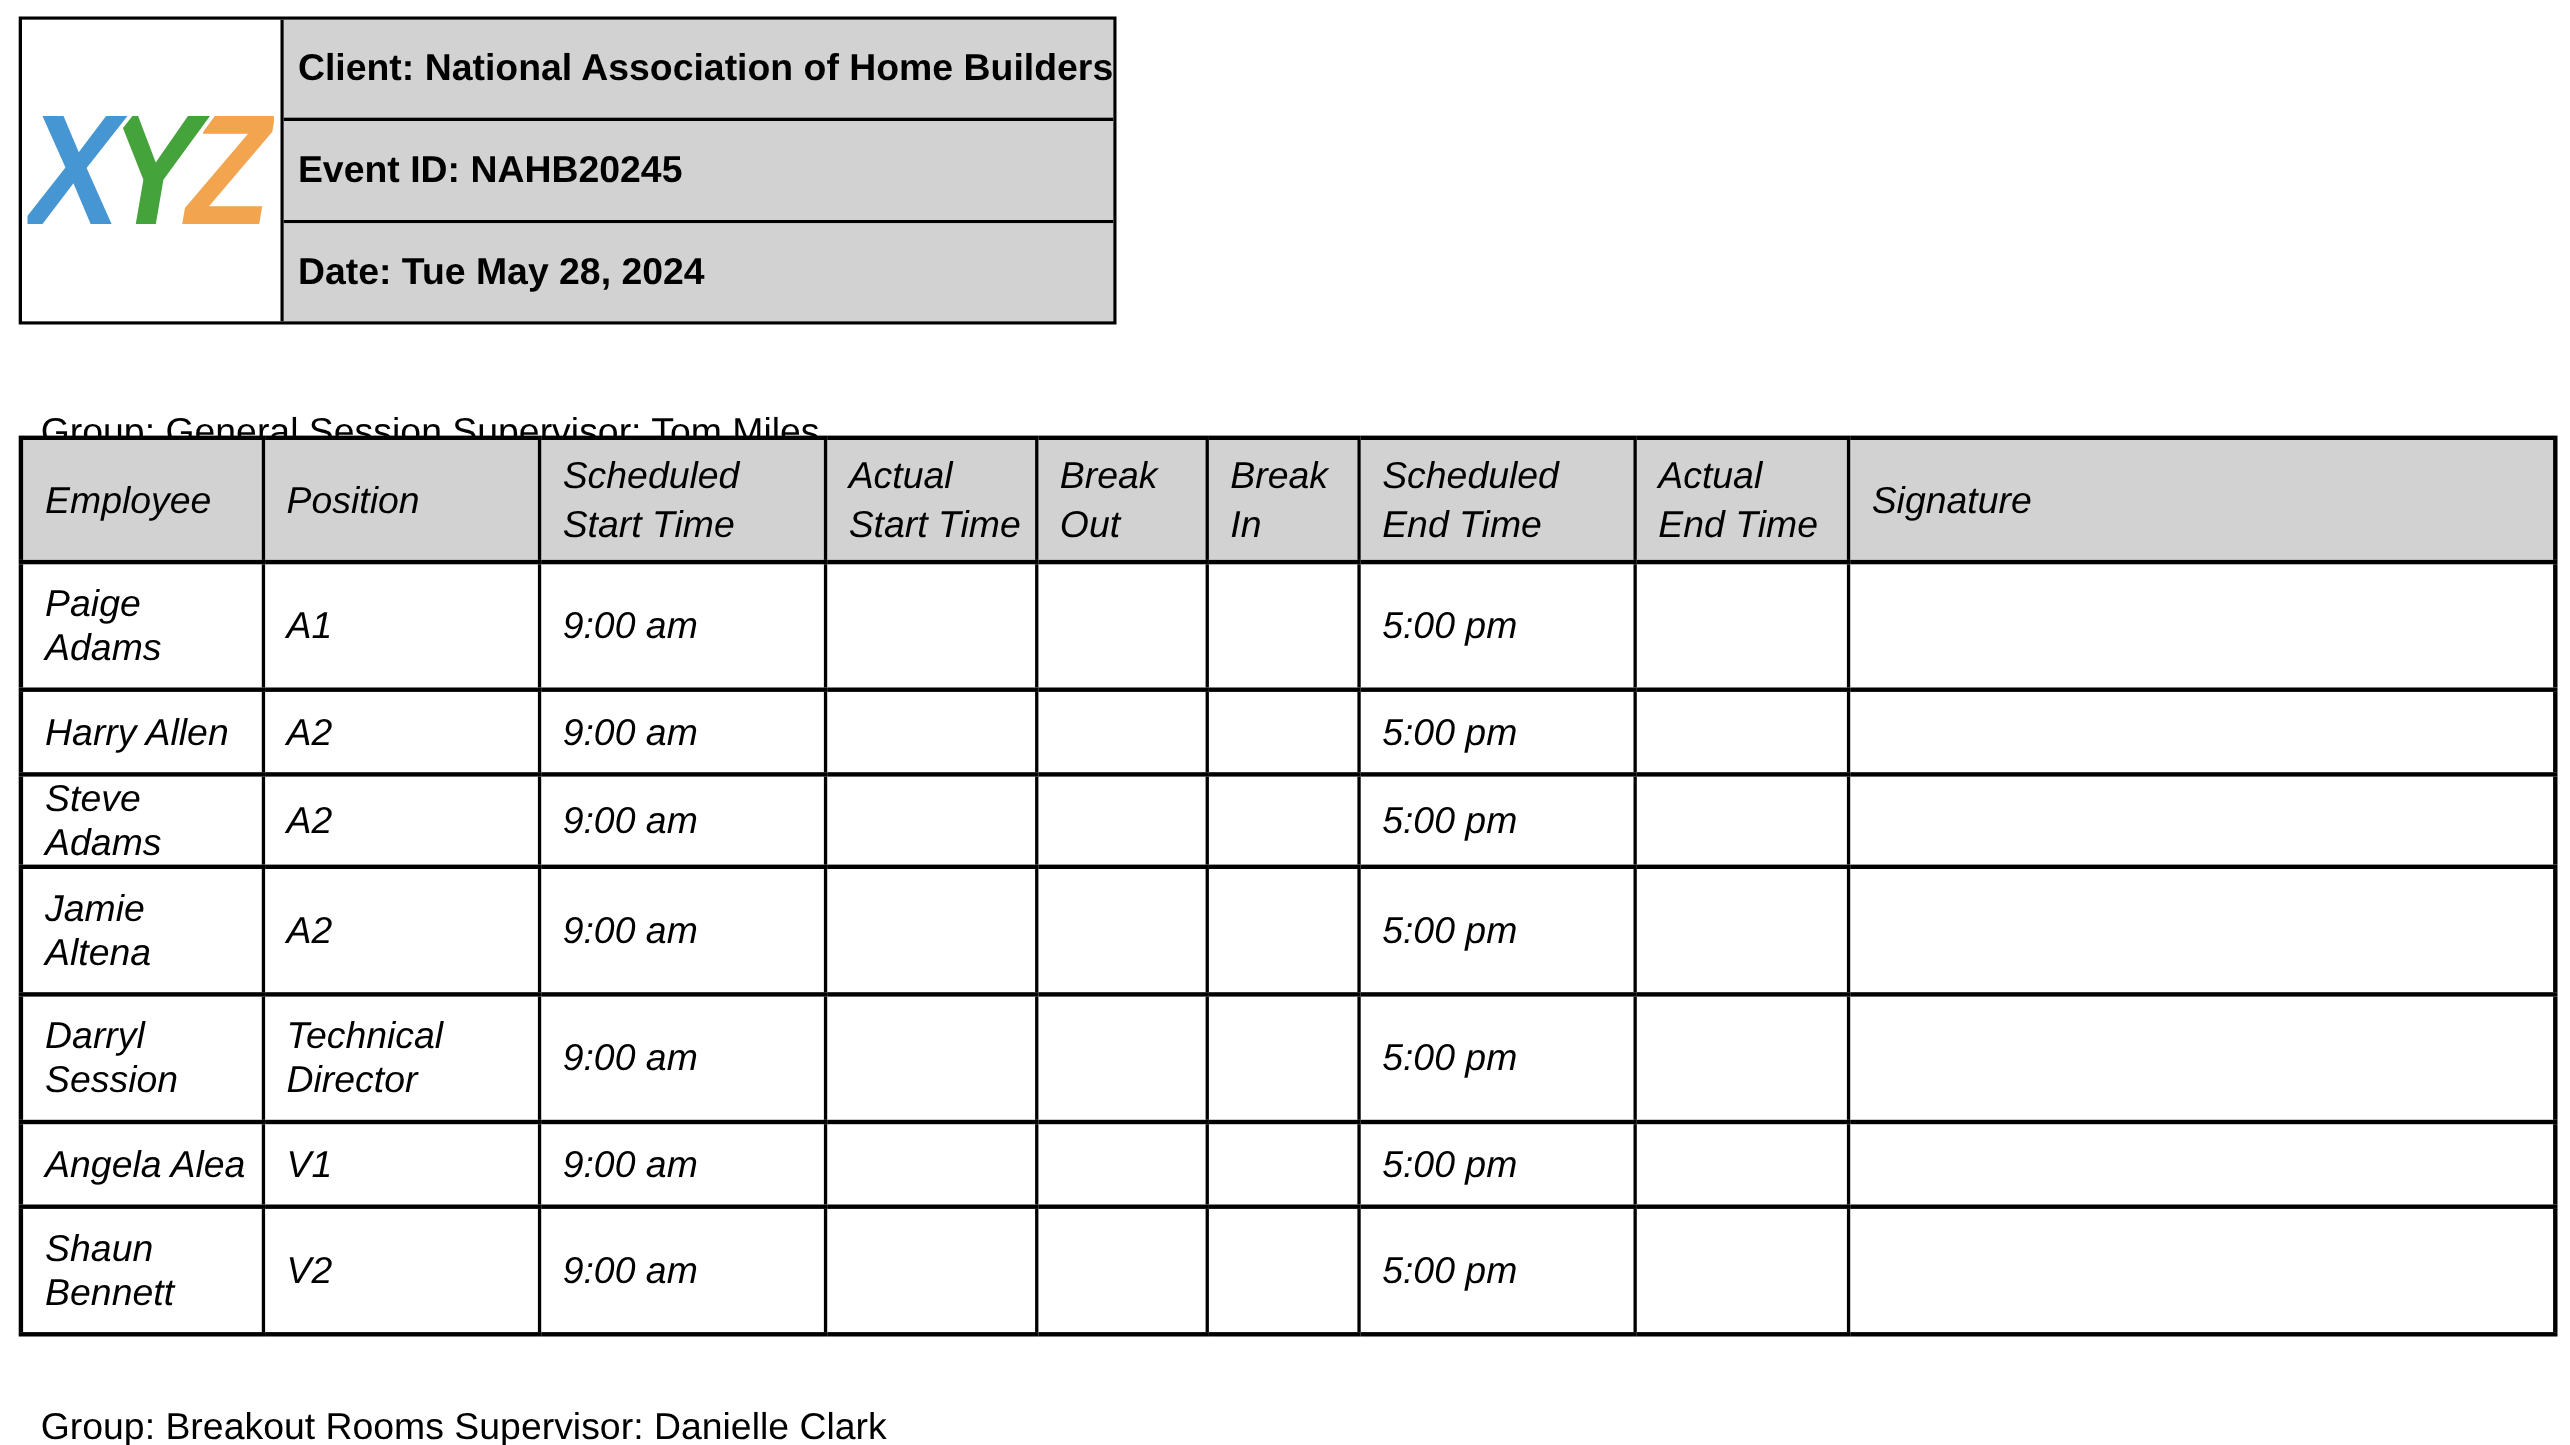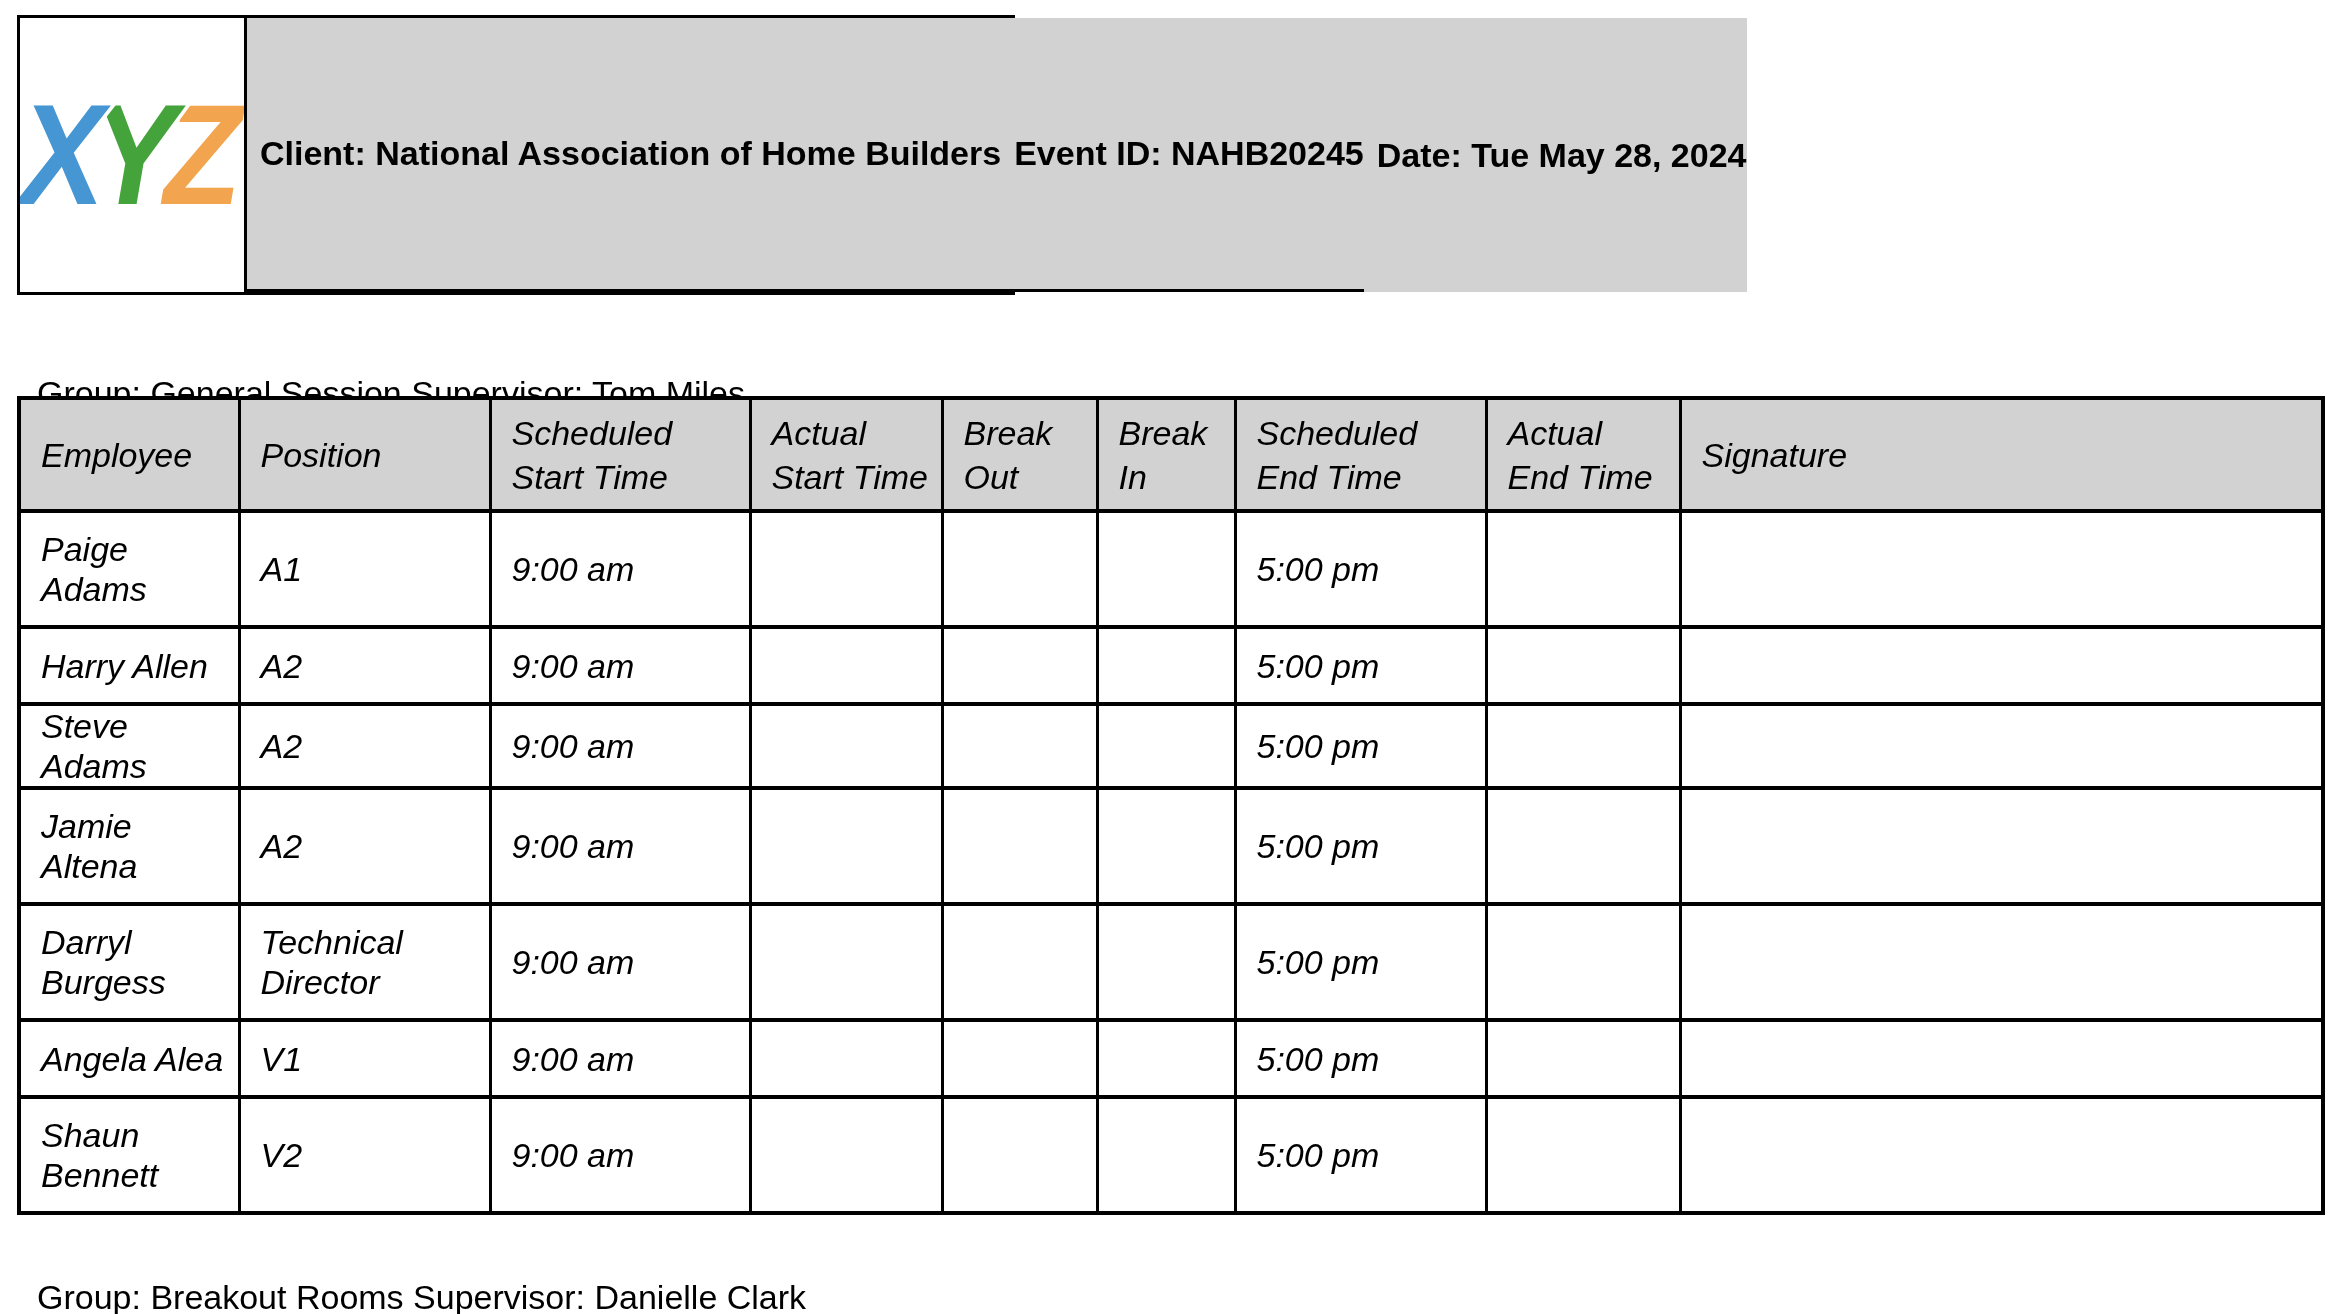--- a/index.html
+++ b/index.html
@@ -32,21 +32,21 @@
   .logo-svg { width: 224px; height: 116px; }
   .logo-letter {
     font-family: "Liberation Sans", sans-serif;
     font-weight: bold;
     font-style: italic;
     font-size: 150px;
     stroke: #ffffff;
     stroke-width: 8px;
     paint-order: stroke;
   }
-  .info-rows { flex: 1; display: flex; }
+  .info-rows { flex: 1; display: flex; flex-direction: column; }
   .info-row {
     flex: 1;
     background: #d2d2d2;
     border-bottom: 3px solid #000;
     display: flex;
     align-items: center;
     padding-left: 13px;
     font-size: 34px;
     font-weight: bold;
     white-space: nowrap;
@@ -187,21 +187,21 @@
       <td>9:00 am</td>
       <td></td>
       <td></td>
       <td></td>
       <td>5:00 pm</td>
       <td></td>
       <td></td>
     </tr>
     <tr class="row-tall">
       <td>Darryl
-Burgess</td>
+Session</td>
       <td>Technical
 Director</td>
       <td>9:00 am</td>
       <td></td>
       <td></td>
       <td></td>
       <td>5:00 pm</td>
       <td></td>
       <td></td>
     </tr>

